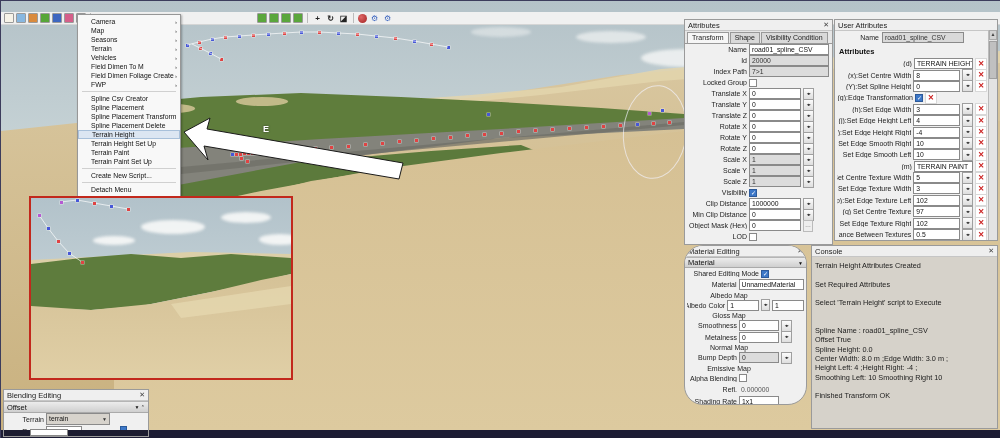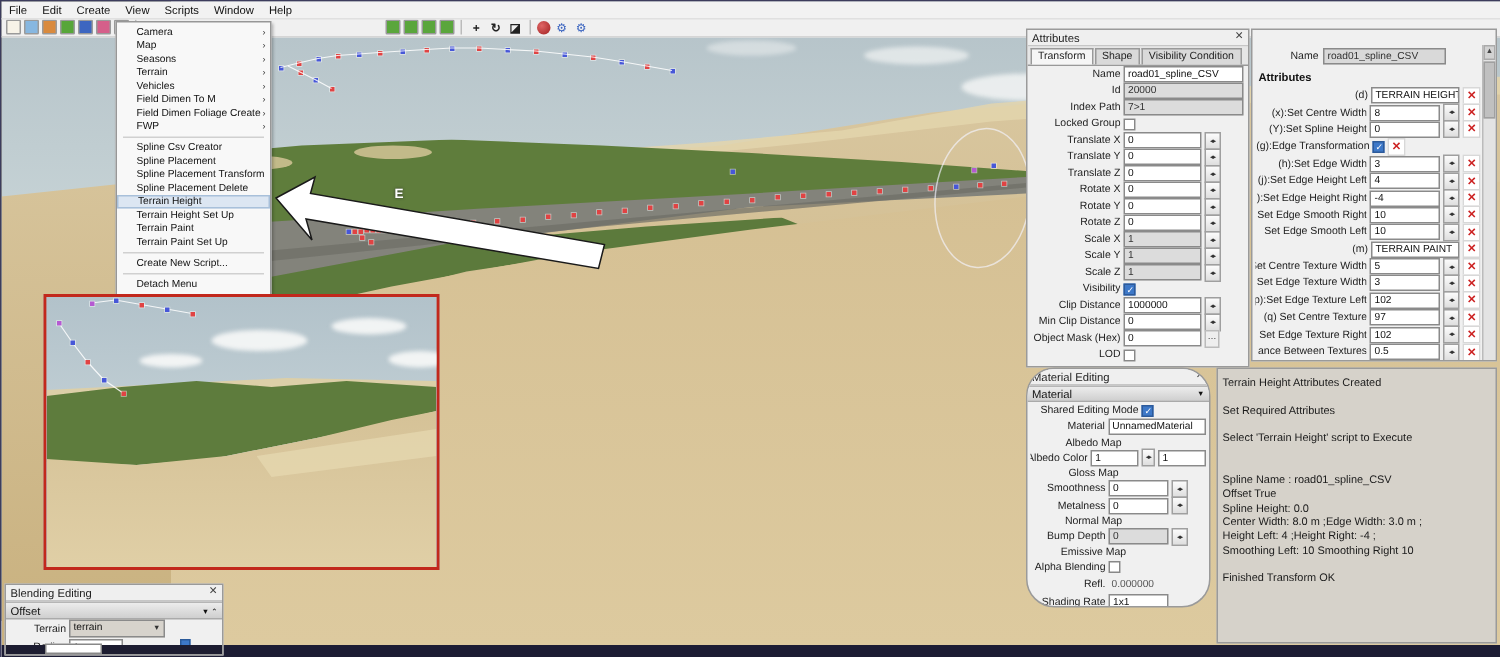--- a/index.html
+++ b/index.html
@@ -202,29 +202,20 @@
         <span class="dot" style="left: 646.5px; top: 110.5px; background: rgb(181, 90, 210);"></span>
         <span class="dot" style="left: 659.5px; top: 107.5px; background: rgb(71, 87, 216);"></span>
       </div>
     <div id="elabel">E</div>
   </div>
 
   <svg id="arrowsvg" width="1000" height="429">
     <polygon points="183,131 209,117 206,128 402,162 398,178 203,145 207,159" fill="#ffffff" stroke="#1a1a1a" stroke-width="1"></polygon>
   </svg>
 
-  <div id="menubar">
-      <div class="mitem">File</div>
-      <div class="mitem">Edit</div>
-      <div class="mitem">Create</div>
-      <div class="mitem">View</div>
-      <div class="mitem">Scripts</div>
-      <div class="mitem">Window</div>
-      <div class="mitem">Help</div>
-    </div>
 
   <div id="toolbar">
       <span class="tbico" style="background: rgb(247, 243, 232);"></span>
       <span class="tbico" style="background: rgb(135, 183, 224);"></span>
       <span class="tbico" style="background: rgb(217, 138, 61);"></span>
       <span class="tbico" style="background: rgb(87, 166, 57);"></span>
       <span class="tbico" style="background: rgb(61, 102, 192);"></span>
       <span class="tbico" style="background: rgb(213, 95, 138);"></span>
       <span class="tbico" style="background: rgb(201, 201, 201);"></span>
       <span class="tbsep"></span>
@@ -530,20 +521,23 @@
         <div class="prow">
           <div class="plabel">
             <span>LOD</span>
           </div>
           <span class="cb"></span>
         </div>
       </div>
   </div>
 
   <div id="uattrpanel" class="panel">
+    <div class="ptitle">
+      <span>User Attributes</span>
+    </div>
     <div id="uattrbody">
       <div id="uattrname">
         <span class="plabel" style="width:40px">Name</span>
         <span class="pfield ro">road01_spline_CSV</span>
       </div>
       <div id="uattrlabel">Attributes</div>
       <div id="uattrrows">
           <div class="prow">
             <div class="plabel">
               <span>(d)</span>
@@ -750,20 +744,24 @@
           <span class="selarrow">▼</span>
         </div>
       </div>
     <div class="secbar" id="matfooter">
       <span>Custom Index</span>
       <span style="font-size:5px">▲</span>
     </div>
   </div>
 
   <div id="consolepanel" class="panel">
+    <div class="ptitle">
+      <span>Console</span>
+      <span class="pclose">✕</span>
+    </div>
     <div id="consolebody"><div>Terrain Height Attributes Created</div><div>&nbsp;</div><div>Set Required Attributes</div><div>&nbsp;</div><div>Select 'Terrain Height' script to Execute</div><div>&nbsp;</div><div>&nbsp;</div><div>Spline Name : road01_spline_CSV</div><div>Offset True</div><div>Spline Height: 0.0</div><div>Center Width: 8.0 m ;Edge Width: 3.0 m ;</div><div>Height Left: 4 ;Height Right: -4 ;</div><div>Smoothing Left: 10 Smoothing Right 10</div><div>&nbsp;</div><div>Finished Transform OK</div></div>
   </div>
 
   <div id="terrpanel" class="panel">
     <div class="ptitle">
       <span>Blending Editing</span>
       <span class="pclose">✕</span>
     </div>
     <div class="secbar">
       <span>Offset</span>

